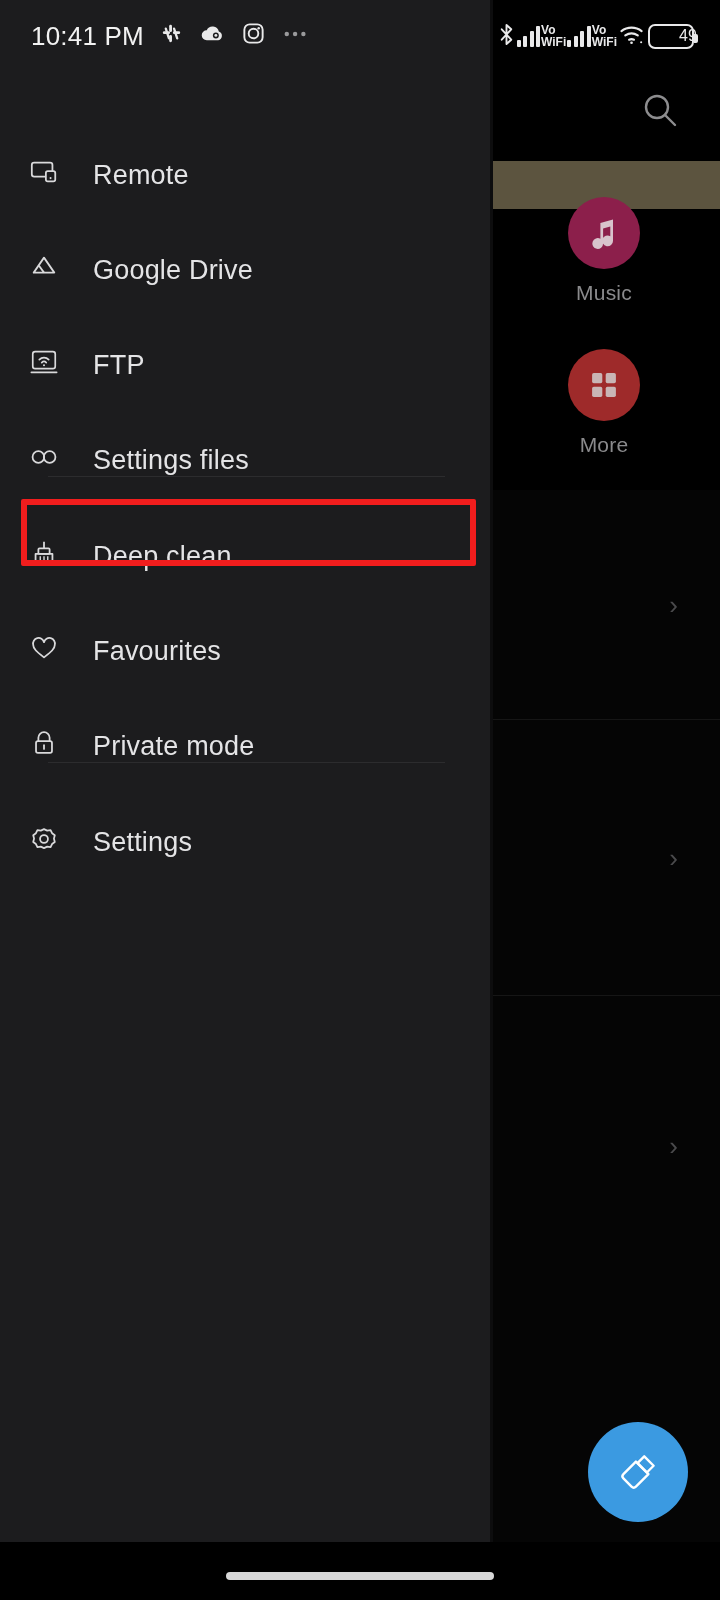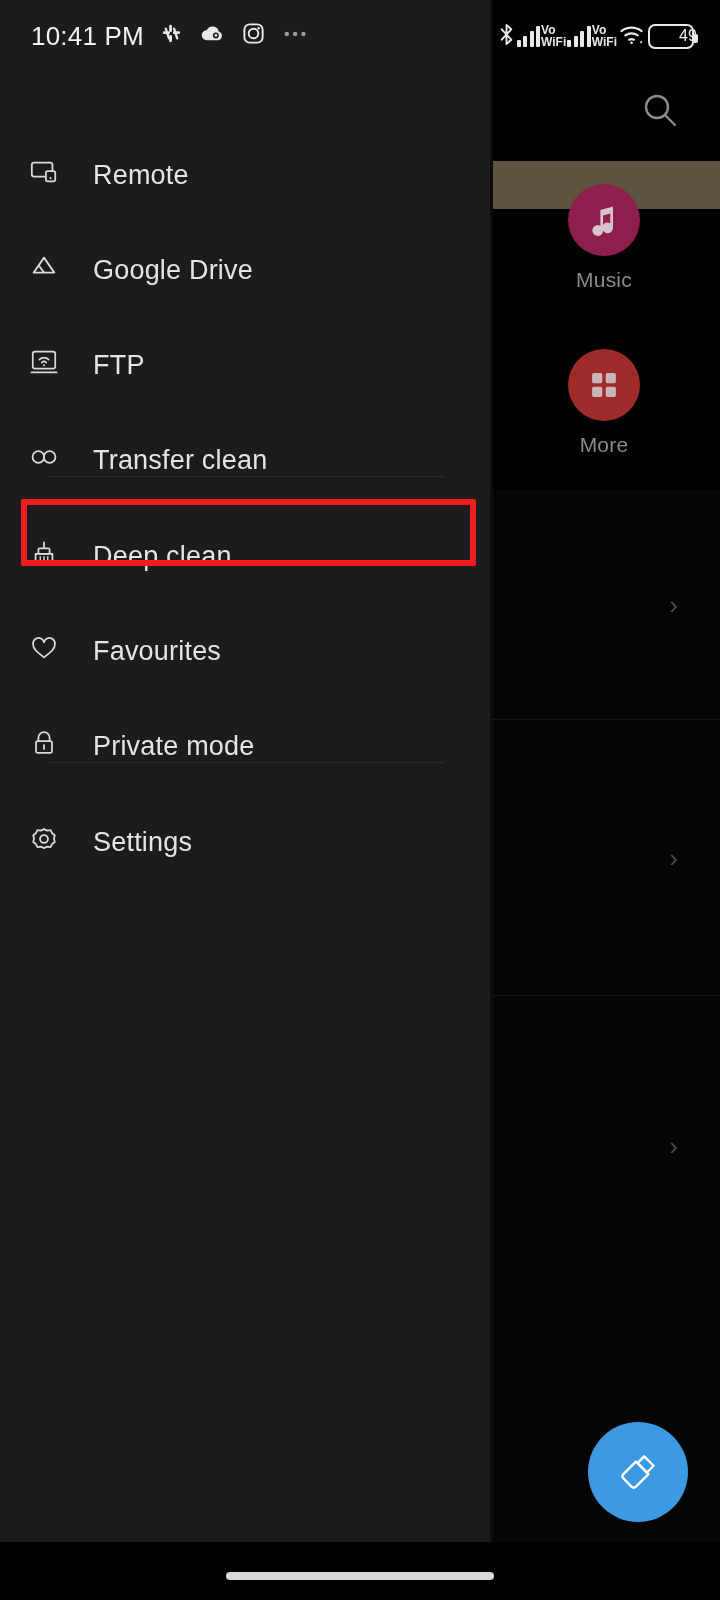--- a/index.html
+++ b/index.html
@@ -40,21 +40,21 @@
     border-radius:50%;
     margin:0 auto;
     display:flex; align-items:center; justify-content:center;
   }
   .bg-shortcut .caption {
     margin-top:12px;
     font-size:21px;
     color:#8a8a8c;
     letter-spacing:.2px;
   }
-  #bg-shortcut-music { left:544px; top:184px; }
+  #bg-shortcut-music { left:544px; top:197px; }
   #bg-shortcut-music .circle { background:#8c1f4b; }
   #bg-shortcut-more  { left:544px; top:349px; }
   #bg-shortcut-more .circle { background:#9e2a2a; }
 
   #bg-list {
     position:absolute; left:490px; top:490px;
     width:230px; bottom:58px;
     background:#050505;
   }
   .bg-row {
@@ -290,21 +290,21 @@
       <span class="mi-label">FTP</span>
     </div>
 
     <div class="menu-item">
       <span class="mi-icon">
         <svg viewBox="0 0 34 32" width="32" height="30" fill="none" stroke="currentColor" stroke-width="1.9">
           <circle cx="11" cy="16" r="6.2"></circle>
           <circle cx="23" cy="16" r="6.2"></circle>
         </svg>
       </span>
-      <span class="mi-label">Transfer clean</span>
+      <span class="mi-label">Settings files</span>
     </div>
 
     <div class="divider"></div>
 
     <div class="menu-item">
       <span class="mi-icon">
         <svg viewBox="0 0 32 32" width="30" height="30" fill="none" stroke="currentColor" stroke-width="1.9" stroke-linejoin="round">
           <path d="M16 4 V11"></path>
           <rect x="10" y="11" width="12" height="6" rx="1.2"></rect>
           <path d="M7 17 h18 v7 a1.5 1.5 0 0 1 -1.5 1.5 h-15 A1.5 1.5 0 0 1 7 24 Z"></path>

